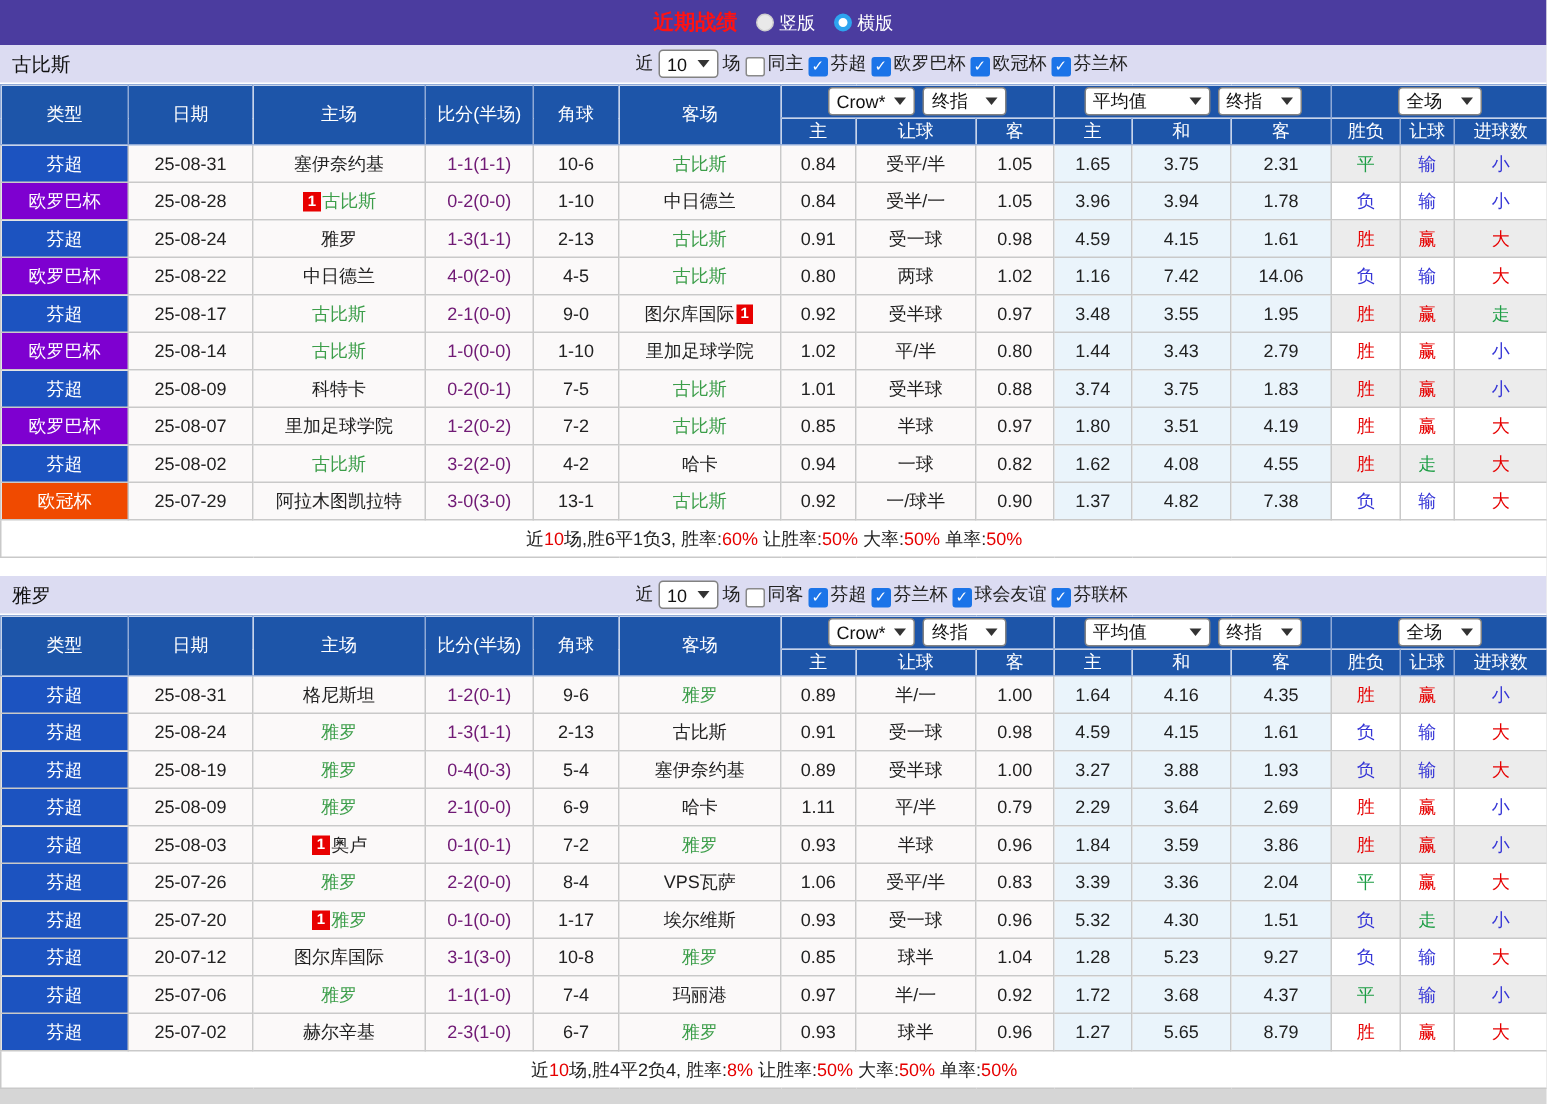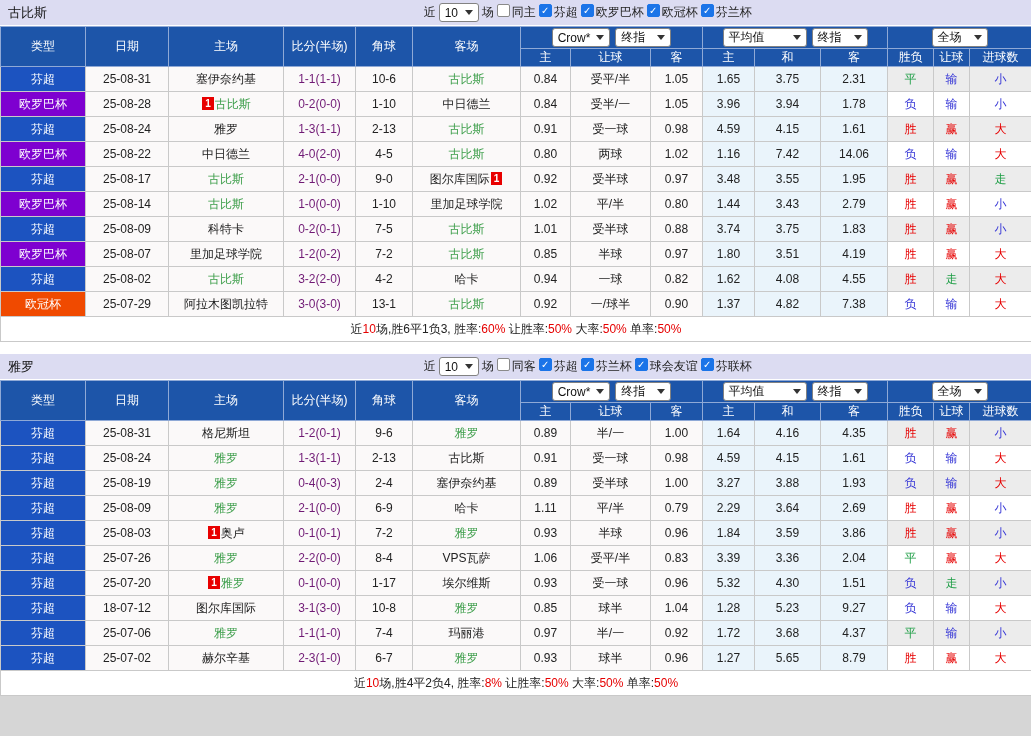--- a/index.html
+++ b/index.html
@@ -9,21 +9,21 @@
   .topbar{height:30px;background:#4b3c9f;display:flex;align-items:center;justify-content:center;gap:12px}
   .title{color:#ff1212;font-weight:bold;font-size:14px}
   .radio{display:inline-flex;align-items:center;gap:4px;color:#fff;font-size:12px;cursor:pointer}
   .rb{width:12px;height:12px;border-radius:50%;background:#e9e9e9;display:inline-block;border:1px solid #cfcfcf}
   .rb.on{background:#fff;border:3px solid #2ea4ef}
   
   .strip{height:26px;background:#dcdcf2;display:flex;align-items:center;position:relative;font-size:12px;border-bottom:1px solid #fff}
   .team-name{margin-left:8px;font-size:13px;color:#111}
   .filters{position:absolute;left:57%;transform:translateX(-50%);display:flex;align-items:center;gap:3px;white-space:nowrap}
   .flabel{color:#222}
-  .flt{display:inline-flex;align-items:flex-start;gap:2px;cursor:pointer;color:#222}
+  .flt{display:inline-flex;align-items:flex-end;gap:2px;cursor:pointer;color:#222}
   .cb{width:13px;height:13px;border:1px solid #8a8a8a;background:#fff;border-radius:2px;display:inline-flex;align-items:center;justify-content:center;font-size:10px;color:#fff;line-height:1}
   .cb.on{background:#1b74e8;border-color:#1b74e8}
   
   .sel{display:inline-flex;align-items:center;justify-content:space-between;gap:6px;background:#fff;border:1px solid #828282;border-radius:3px;padding:1px 5px;font-size:12px;color:#111;min-width:56px;height:19px;cursor:pointer}
   .sel.sm{min-width:40px}
   .sel.wide{min-width:84px}
   .car{width:0;height:0;border-left:4px solid transparent;border-right:4px solid transparent;border-top:5px solid #333;display:inline-block}
   
   table{border-collapse:collapse;table-layout:fixed;width:1031px;font-size:12px}
   td{border:1px solid #c9c9c9;text-align:center;height:25px;background:#fbf9f9;color:#222;overflow:hidden;white-space:nowrap}
@@ -40,20 +40,31 @@
   .card{display:inline-block;background:#e80000;color:#fff;font-size:10px;font-weight:bold;line-height:13px;padding:0 3px;margin:0 1px;vertical-align:1px}
   td.summary{background:#fff;color:#222}
   td.summary .red{color:#e60000}
   .sec + .sec{margin-top:12px}
 </style>
 </head>
 <body>
 
 <div class="wrap">
 
+  <div class="topbar">
+    <span class="title">近期战绩</span>
+    <label class="radio">
+      <span class="rb"></span>
+      <span>竖版</span>
+    </label>
+    <label class="radio">
+      <span class="rb on"></span>
+      <span>横版</span>
+    </label>
+  </div>
 
   <div class="sec">
     <div class="strip">
       <span class="team-name">古比斯</span>
       <div class="filters">
         <span class="flabel">近</span>
         <span class="sel sm">
             <span>10</span>
             <span class="car"></span>
           </span>
@@ -465,21 +476,21 @@
             <td class="num avg">1.61</td>
             <td class="res" style="color: rgb(53, 53, 214);">负</td>
             <td class="res" style="color: rgb(53, 53, 214);">输</td>
             <td class="res" style="color: rgb(230, 0, 0);">大</td>
           </tr>
           <tr class="odd">
             <td class="lg" style="background: rgb(28, 83, 192);">芬超</td>
             <td class="date">25-08-19</td>
             <td class="team"><span class="grn">雅罗</span></td>
             <td class="score">0-4(0-3)</td>
-            <td class="corner">2-4</td>
+            <td class="corner">5-4</td>
             <td class="team"><span>塞伊奈约基</span></td>
             <td class="num">0.89</td>
             <td class="num">受半球</td>
             <td class="num">1.00</td>
             <td class="num avg">3.27</td>
             <td class="num avg">3.88</td>
             <td class="num avg">1.93</td>
             <td class="res" style="color: rgb(53, 53, 214);">负</td>
             <td class="res" style="color: rgb(53, 53, 214);">输</td>
             <td class="res" style="color: rgb(230, 0, 0);">大</td>
@@ -547,21 +558,21 @@
             <td class="num">0.96</td>
             <td class="num avg">5.32</td>
             <td class="num avg">4.30</td>
             <td class="num avg">1.51</td>
             <td class="res" style="color: rgb(53, 53, 214);">负</td>
             <td class="res" style="color: rgb(30, 158, 70);">走</td>
             <td class="res" style="color: rgb(53, 53, 214);">小</td>
           </tr>
           <tr>
             <td class="lg" style="background: rgb(28, 83, 192);">芬超</td>
-            <td class="date">18-07-12</td>
+            <td class="date">20-07-12</td>
             <td class="team"><span>图尔库国际</span></td>
             <td class="score">3-1(3-0)</td>
             <td class="corner">10-8</td>
             <td class="team"><span class="grn">雅罗</span></td>
             <td class="num">0.85</td>
             <td class="num">球半</td>
             <td class="num">1.04</td>
             <td class="num avg">1.28</td>
             <td class="num avg">5.23</td>
             <td class="num avg">9.27</td>

